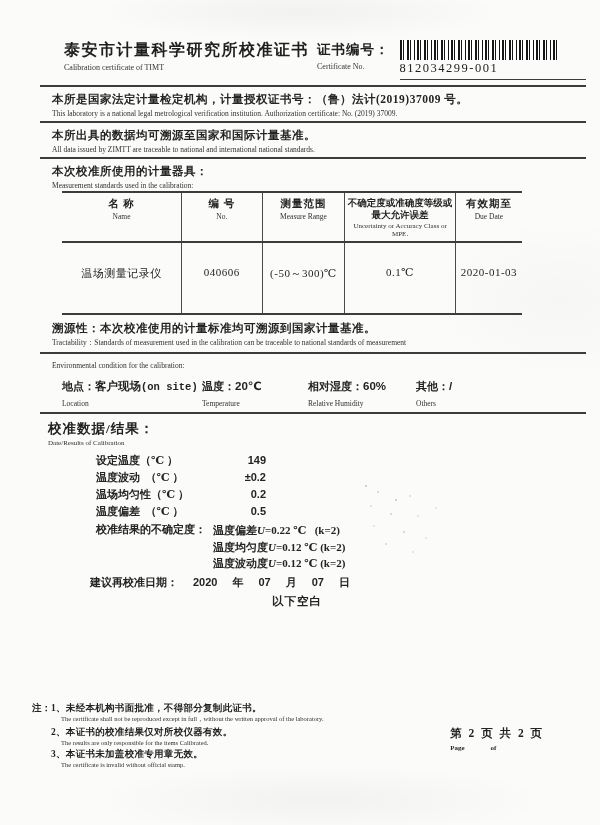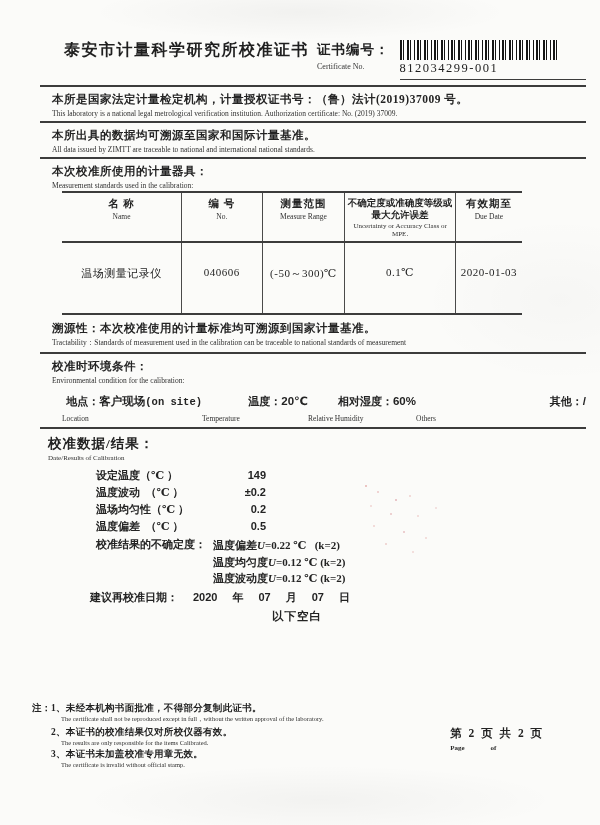--- a/index.html
+++ b/index.html
@@ -63,21 +63,21 @@
   .th-en { font-size:7.5px; margin-top:1px; color:#303030; }
   .th-small .th-cn { letter-spacing:0; font-size:9.5px; line-height:12px; }
   .th-small .th-en { font-size:7px; line-height:8px; }
   table.instr tbody td { height:72px; padding-top:23px; font-size:11px; letter-spacing:0.5px; color:#242424; }
 
   
   .trace { padding:6px 0 4px 12px; border-bottom:2px solid #3c3c3c; }
   .env-head { padding:5px 0 0 12px; }
   .env-row { display:flex; margin:9px 0 0 22px; align-items:baseline; }
   .env-col1{ width:140px; } .env-col2{ width:106px; } .env-col3{ width:108px; } .env-col4{ flex:1; }
-  .env-val { font-size:11px; font-weight:600; white-space:nowrap;text-align:right; }
+  .env-val { font-size:11px; font-weight:600; white-space:nowrap; }
   .env-val .v-strong { font-family:"Liberation Sans","DejaVu Sans",sans-serif; font-weight:bold; font-size:11.5px; }
   .env-val .v-mono { font-family:"Liberation Mono","DejaVu Sans Mono",monospace; font-weight:bold; font-size:10.5px; }
   .env-en-row { display:flex; margin:5px 0 0 22px; }
   .env-en { font-size:7.5px; color:#303030; }
   .env-rule { margin-top:4px; }
 
   
   .res-head { margin:6px 0 0 8px; }
   .res-head-cn { font-size:13.5px; font-weight:700; letter-spacing:1px; color:#222; }
   .res-head-en { font-size:7px; margin-top:1px; color:#303030; }
@@ -121,20 +121,21 @@
 </style>
 </head>
 <body>
 
 <div class="page">
   <div class="content">
 
     <div class="hdr">
       <div class="title-block">
         <div class="title-cn">泰安市计量科学研究所校准证书</div>
+        <div class="title-en">Calibration certificate of TIMT</div>
       </div>
       <div class="certno-block">
         <div class="certno-cn">证书编号：</div>
         <div class="certno-en">Certificate No.</div>
       </div>
       <div class="barcode-block">
         <div class="barcode"></div>
         <div class="barcode-num">812034299-001</div>
       </div>
     </div>
@@ -195,21 +196,20 @@
         </tr>
       </tbody>
     </table>
 
     <div class="trace">
       <div class="stmt-cn">溯源性：本次校准使用的计量标准均可溯源到国家计量基准。</div>
       <div class="stmt-en">Tractability：Standards of measurement used in the calibration can be traceable to national standards of measurement</div>
     </div>
 
     <div class="env-head">
-      <div class="stmt-cn">校准时环境条件：</div>
       <div class="stmt-en">Environmental condition for the calibration:</div>
     </div>
     <div class="env-row">
       <div class="env-col1 env-val"><span>地点：</span><span class="v-strong">客户现场</span><span class="v-mono">(on site)</span></div>
       <div class="env-col2 env-val"><span>温度：</span><span class="v-strong">20℃</span></div>
       <div class="env-col3 env-val"><span>相对湿度：</span><span class="v-strong">60%</span></div>
       <div class="env-col4 env-val"><span>其他：</span><span class="v-strong">/</span></div>
     </div>
     <div class="env-en-row">
       <div class="env-col1 env-en">Location</div>

